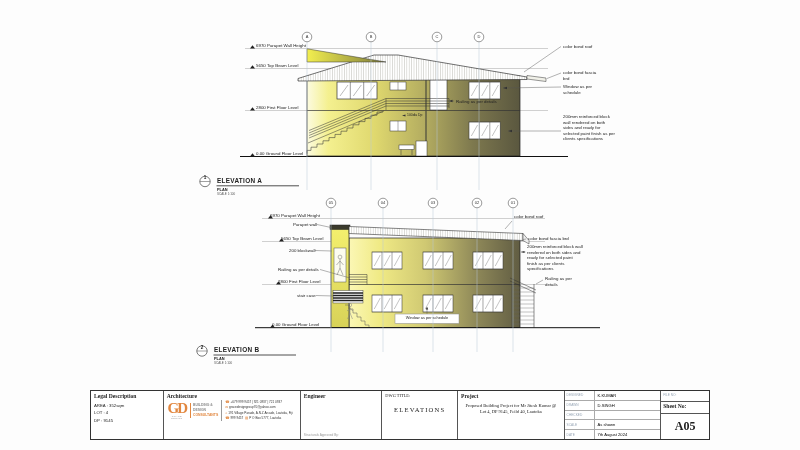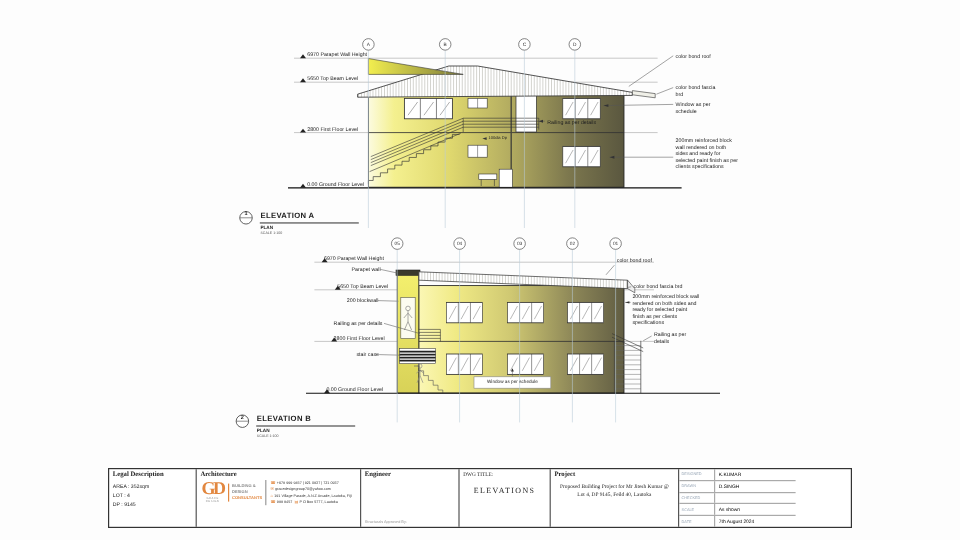--- a/index.html
+++ b/index.html
@@ -329,15 +329,20 @@
     <div class="mrow">
       <div class="mlab">SCALE</div>
       <div class="mval">As shown</div>
     </div>
     <div class="mrow">
       <div class="mlab">DATE</div>
       <div class="mval">7th August 2024</div>
     </div>
   </div>
 
+  <div style="width:48px;" class="sheetcell">
+    <div class="filerow">FILE NO:</div>
+    <div class="sheetlab">Sheet No:</div>
+    <div class="sheetval">A05</div>
+  </div>
 
 </div>
 </div>
 
 </body></html>

